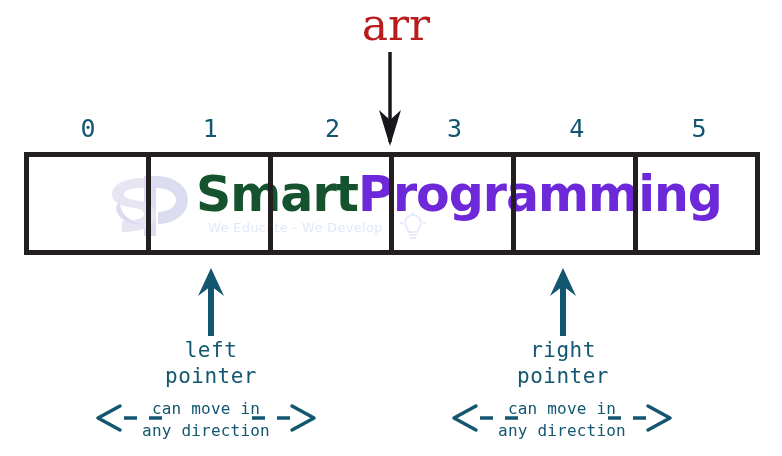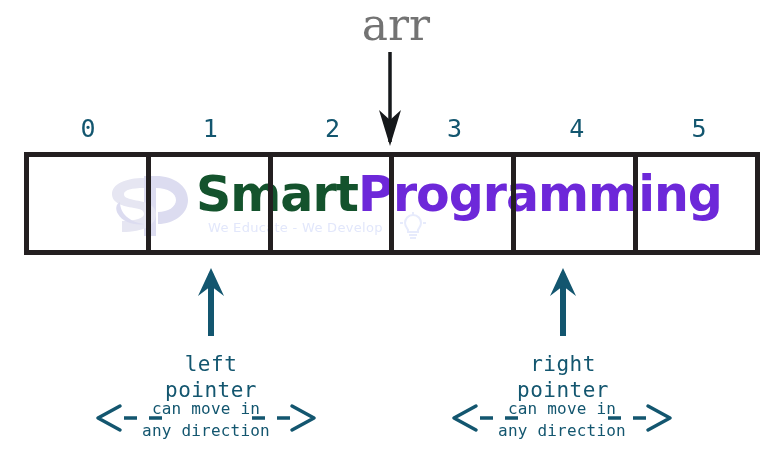--- a/index.html
+++ b/index.html
@@ -64,21 +64,21 @@
 
   
   #arr-label {
     position: absolute;
     left: 336px;
     top: 2px;
     width: 120px;
     text-align: center;
     font-family: "DejaVu Serif", serif;
     font-size: 44px;
-    color: #737373;
+    color: #b91c1c;
     line-height: 1.05;
   }
   #arr-arrow {
     position: absolute;
     left: 366px;
     top: 52px;
   }
 
   
   #index-row {
@@ -126,21 +126,21 @@
   .pointer-arrow {
     display: block;
     margin: 0 auto;
   }
   .pointer-label {
     font-family: "DejaVu Sans Mono", monospace;
     font-size: 21px;
     color: #13566f;
     line-height: 1.22;
     letter-spacing: 0.5px;
-    margin-top: 16px;
+    margin-top: 2px;
   }
   #left-pointer  { left: 91px;  top: 266px; }
   #right-pointer { left: 443px; top: 266px; }
 
   
   .move-hint {
     position: absolute;
     width: 260px;
     height: 46px;
   }

